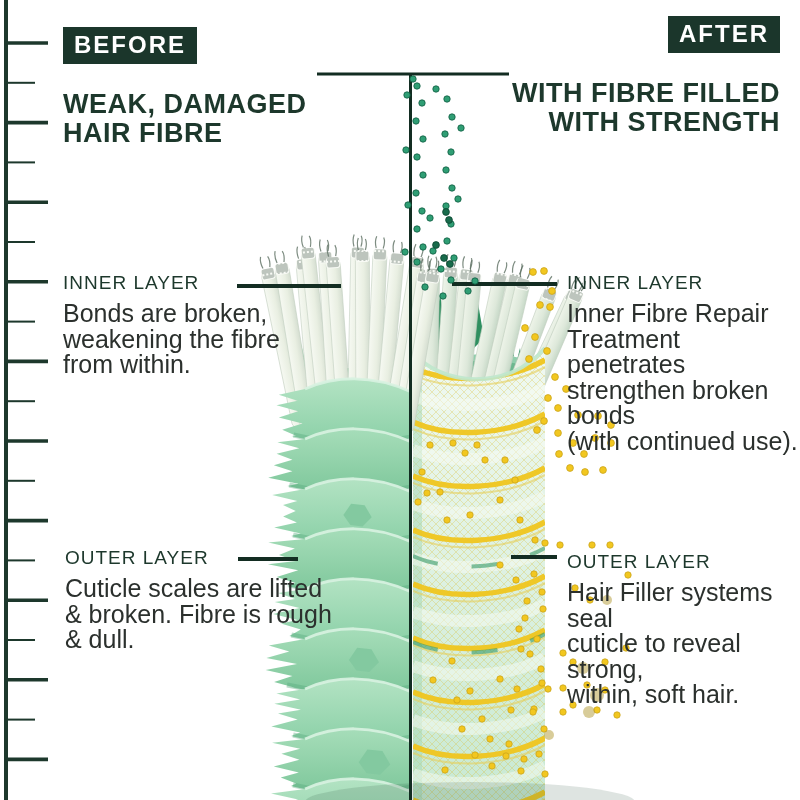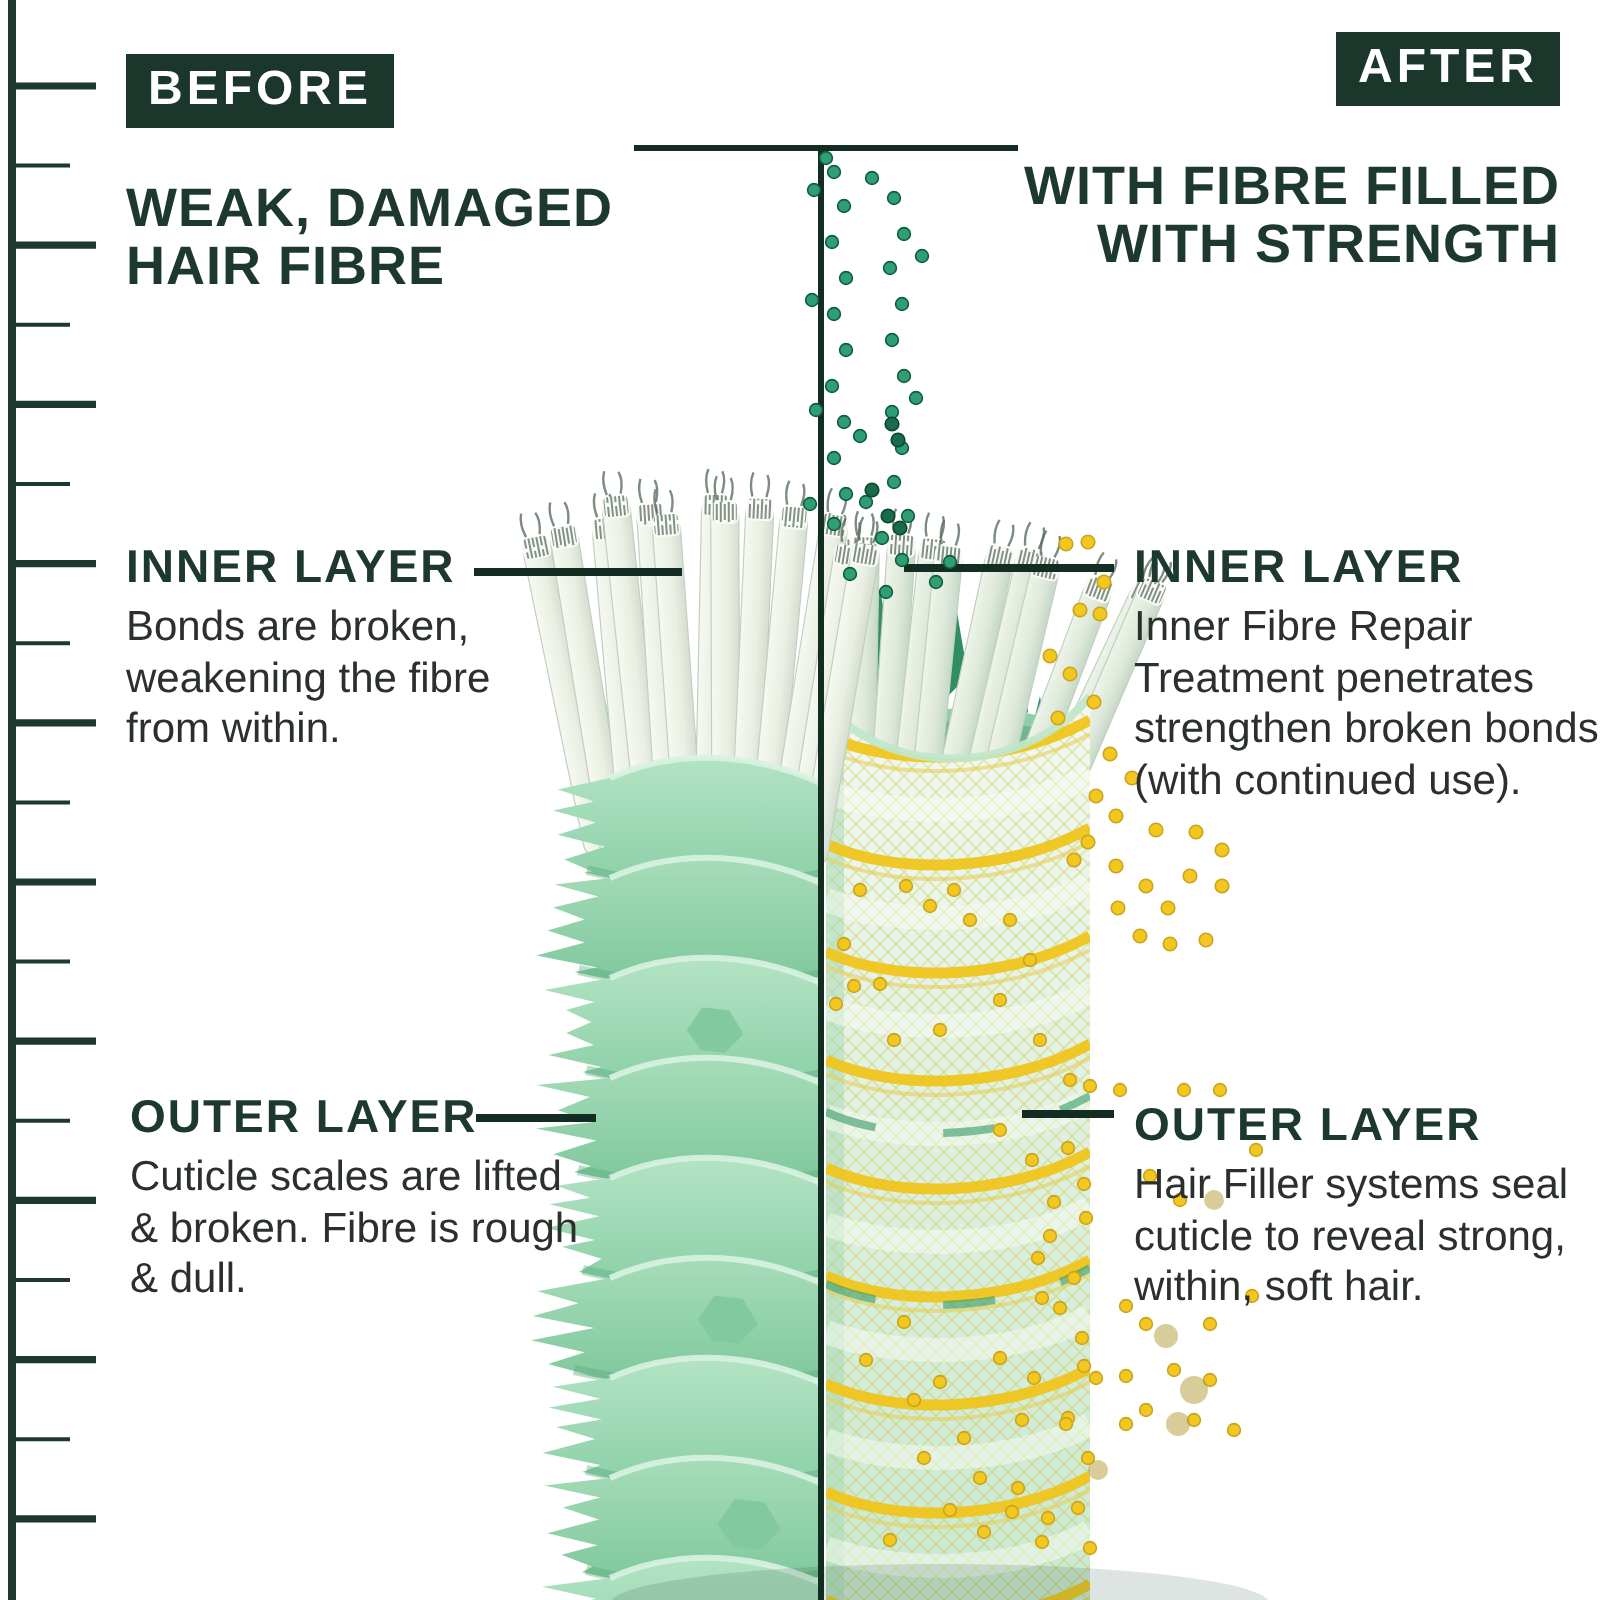--- a/index.html
+++ b/index.html
@@ -14,24 +14,24 @@
     display:inline-block;background:#1b362b;color:#ffffff;
     font-weight:700;font-size:24px;letter-spacing:2px;
     padding:4px 11px 5px 11px;
   }
   .heading{
     color:#1d382c;font-weight:700;font-size:27px;line-height:29px;
     letter-spacing:.5px;margin-top:26px;
   }
   .right{text-align:right;}
   .block .title{
-    color:#1d382c;font-weight:700;font-size:23px;line-height:28px;
+    color:#1d382c;font-weight:400;font-size:19px;line-height:28px;
     letter-spacing:1px;
   }
-  .block .body{color:#2b302d;font-size:21px;line-height:25.5px;margin-top:4px;font-weight:400;}
+  .block .body{color:#2b302d;font-size:25px;line-height:25.5px;margin-top:4px;font-weight:400;}
 </style>
 </head>
 <body>
 
 <svg id="art" width="800" height="800" viewBox="0 0 800 800">
   <defs>
     <linearGradient id="strandL" x1="0" y1="0" x2="1" y2="0">
       <stop offset="0" stop-color="#f6f9f2"></stop>
         <stop offset="0.6" stop-color="#e9efe2"></stop>
         <stop offset="1" stop-color="#d5ded1"></stop>

